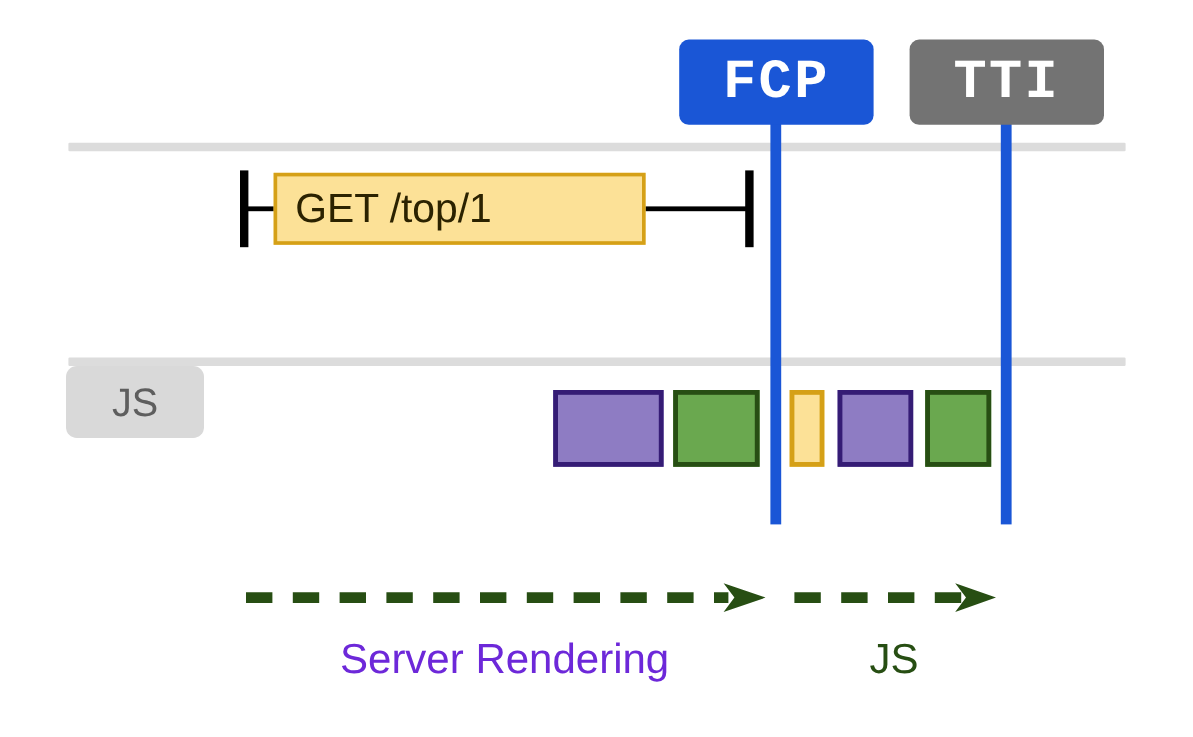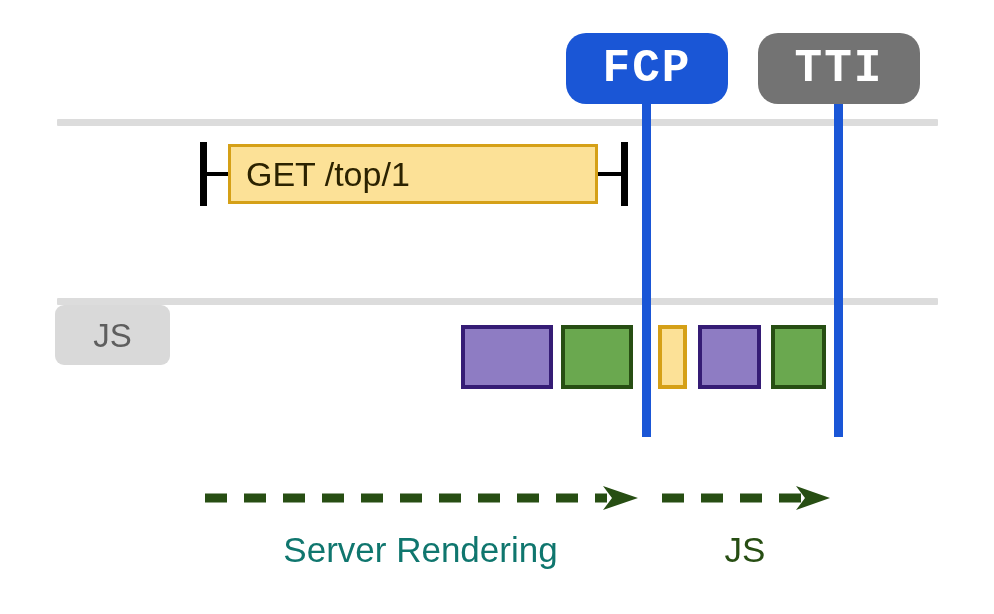--- a/index.html
+++ b/index.html
@@ -85,21 +85,21 @@
 
   
   .marker-line {
     position: absolute;
     width: 9px;
     background: #1a56d6;
   }
   .marker-badge {
     position: absolute;
     background: #1a56d6;
-    border-radius: 20px;
+    border-radius: 8px;
     display: flex;
     align-items: center;
     justify-content: center;
     color: #ffffff;
     font-family: "Liberation Mono", monospace;
     font-weight: bold;
     font-size: 46px;
     letter-spacing: 2px;
   }
 
@@ -124,21 +124,21 @@
 
   <div class="lane-line" id="lane-line-0" style="left: 57px; top: 119px; width: 881px; background: rgb(220, 220, 220);"></div>
   <div class="lane-line" id="lane-line-1" style="left: 57px; top: 298px; width: 881px; background: rgb(220, 220, 220);"></div>
 
   <div class="lane-label" id="lane-label-1" style="left: 55px; top: 305px; width: 115px; height: 60px; background: rgb(217, 217, 217); color: rgb(94, 94, 94);">JS</div>
 
   <div class="whisker-cap" id="whisker-left-cap" style="left: 200px; top: 142px; height: 64px; background: rgb(0, 0, 0);"></div>
   <div class="whisker-line" id="whisker-left-line" style="left: 203px; top: 172px; width: 27px; background: rgb(0, 0, 0);"></div>
   <div class="whisker-line" id="whisker-right-line" style="left: 536px; top: 172px; width: 88px; background: rgb(0, 0, 0);"></div>
   <div class="whisker-cap" id="whisker-right-cap" style="left: 621px; top: 142px; height: 64px; background: rgb(0, 0, 0);"></div>
-  <div class="net-bar" id="net-bar" style="left: 228px; top: 144px; width: 370px; height: 60px; background: rgb(252, 225, 151); border-color: rgb(213, 160, 23); padding-left: 15px;">GET /top/1</div>
+  <div class="net-bar" id="net-bar" style="left: 228px; top: 144px; width: 310px; height: 60px; background: rgb(252, 225, 151); border-color: rgb(213, 160, 23); padding-left: 15px;">GET /top/1</div>
 
   <div id="js-blocks-container">
       <div class="js-block purple" style="left: 461px; top: 325px; width: 92px; height: 64px;"></div>
       <div class="js-block green" style="left: 561px; top: 325px; width: 72px; height: 64px;"></div>
       <div class="js-block yellow" style="left: 658px; top: 325px; width: 29px; height: 64px;"></div>
       <div class="js-block purple" style="left: 698px; top: 325px; width: 63px; height: 64px;"></div>
       <div class="js-block green" style="left: 771px; top: 325px; width: 55px; height: 64px;"></div>
     </div>
 
   <div class="marker-line" id="marker-line-0" style="left: 642px; top: 100px; height: 337px; background: rgb(26, 86, 214);"></div>
@@ -153,16 +153,16 @@
       <polygon points="400,1 435,13 400,25 409,13" fill="#274e13"></polygon>
     </svg>
   </div>
   <div class="phase-arrow" id="phase-arrow-1" style="left: 660px; top: 485px; width: 170px;">
     <svg width="100%" height="26" viewBox="0 0 170 26" preserveAspectRatio="none">
       <line x1="2" y1="13" x2="142" y2="13" stroke="#274e13" stroke-width="9" stroke-dasharray="22,17" stroke-linecap="butt"></line>
       <polygon points="136,1 170,13 136,25 145,13" fill="#274e13"></polygon>
     </svg>
   </div>
 
-  <div class="phase-label" id="phase-label-0" style="left: 203px; top: 530px; width: 435px; color: #0f766e;">Server Rendering</div>
+  <div class="phase-label" id="phase-label-0" style="left: 203px; top: 530px; width: 435px; color: #6d28d9;">Server Rendering</div>
   <div class="phase-label" id="phase-label-1" style="left: 660px; top: 530px; width: 170px; color: rgb(39, 78, 19);">JS</div>
 
 </div>
 
 </body></html>

